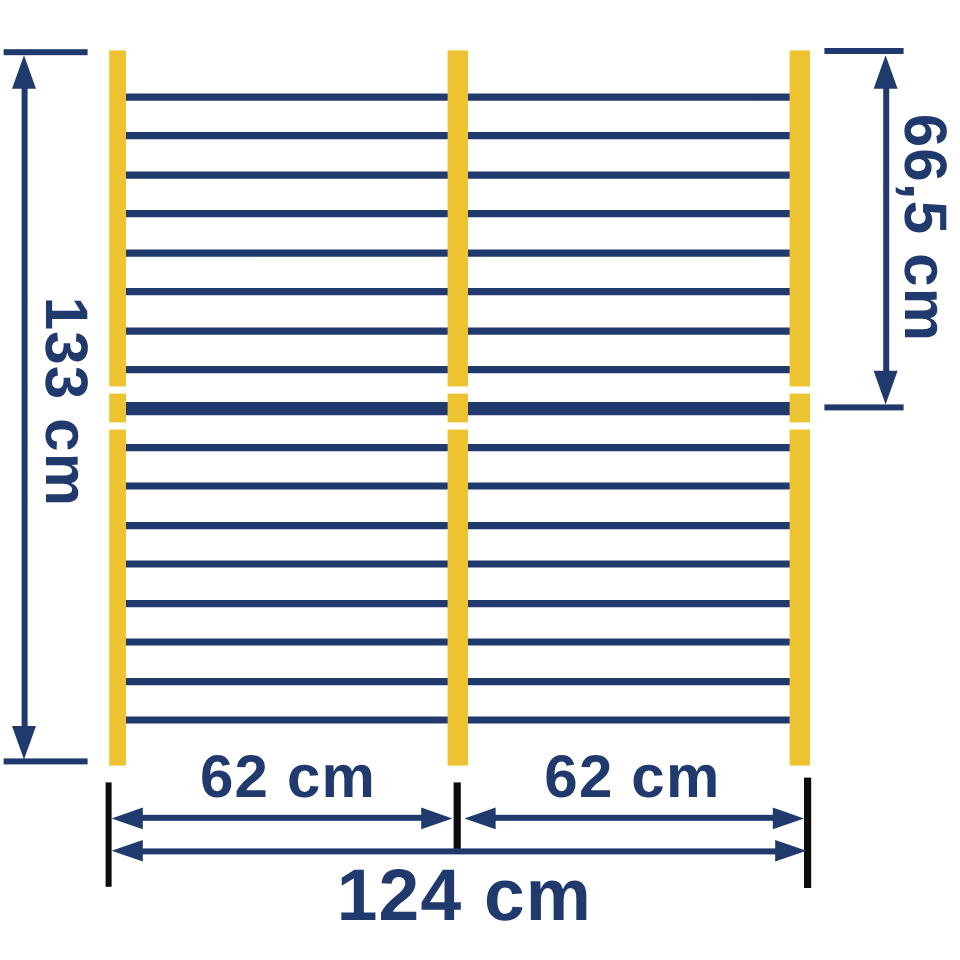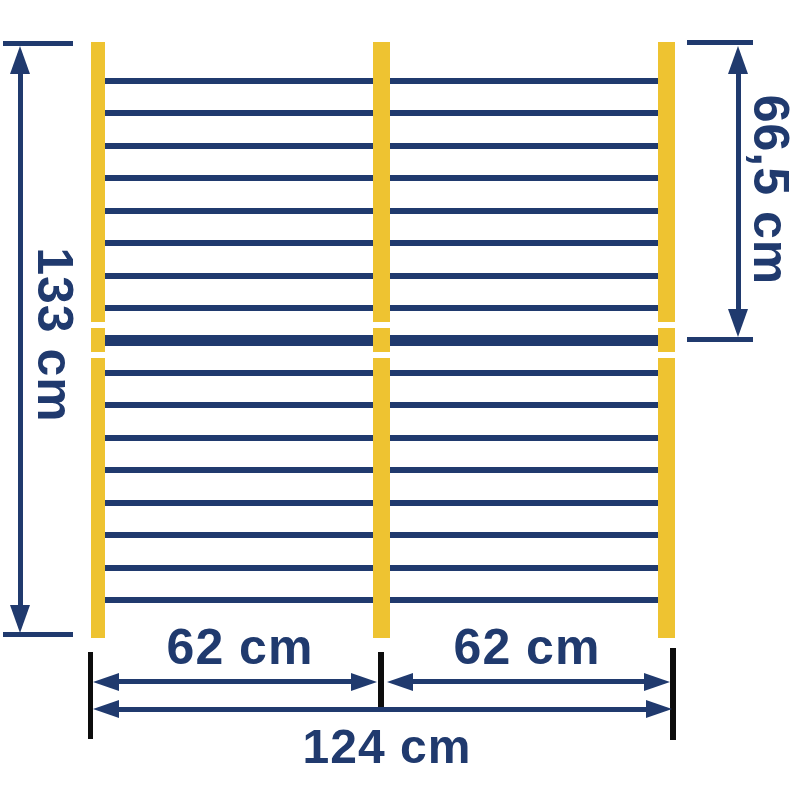--- a/index.html
+++ b/index.html
@@ -37,21 +37,21 @@
   .dim-label{
     position:absolute;
     color:var(--navy);
     font-weight:bold;
     white-space:nowrap;
     transform:translate(-50%,-50%);
     letter-spacing:1px;
   }
   .dim-label.vertical{transform:translate(-50%,-50%) rotate(90deg);}
   .fs50{font-size:50px;}
-  .fs48{font-size:48px;}
+  .fs48{font-size:61px;}
 </style>
 </head>
 <body>
 
 <div class="canvas" style="--navy: #203a6e; --yellow: #eec331; --black: #0d0d0d; --bg: #ffffff;">
 
   <div id="wires">
       <div class="wire" style="top: 78px;"></div>
       <div class="wire" style="top: 110.438px;"></div>
       <div class="wire" style="top: 142.875px;"></div>

